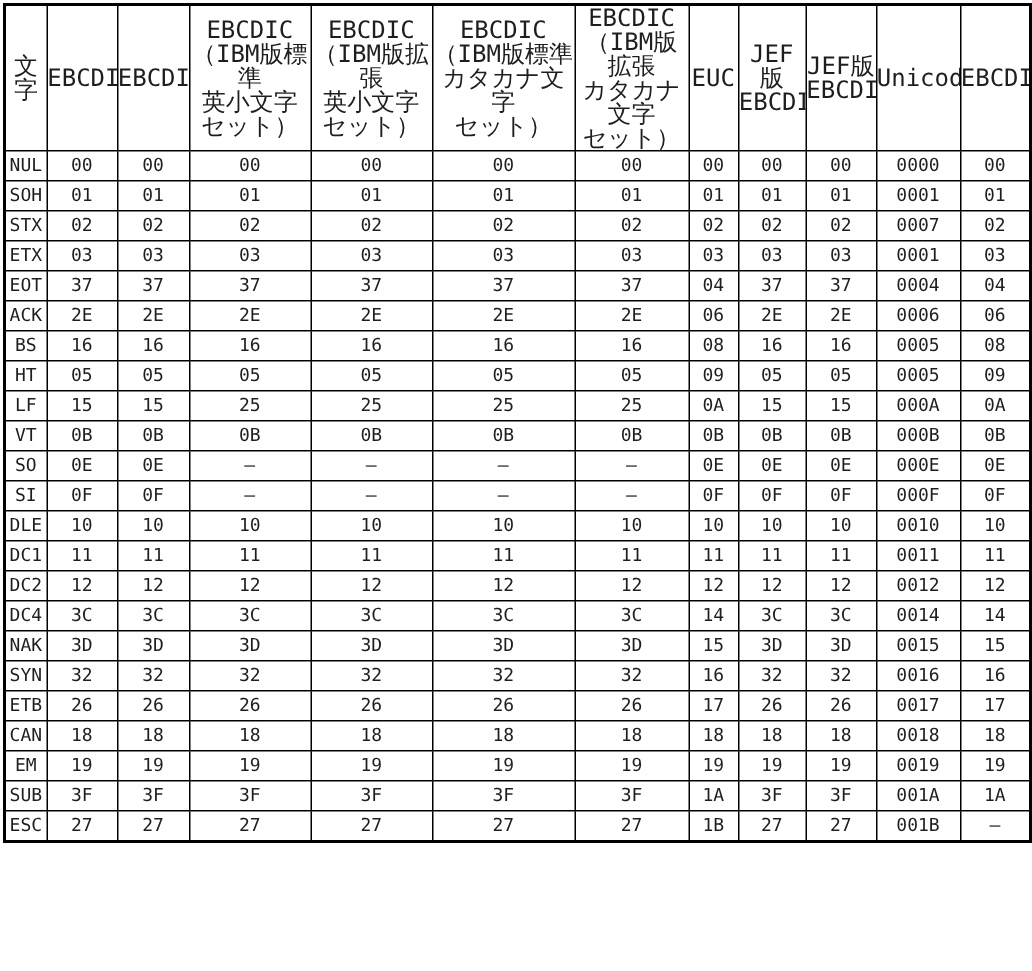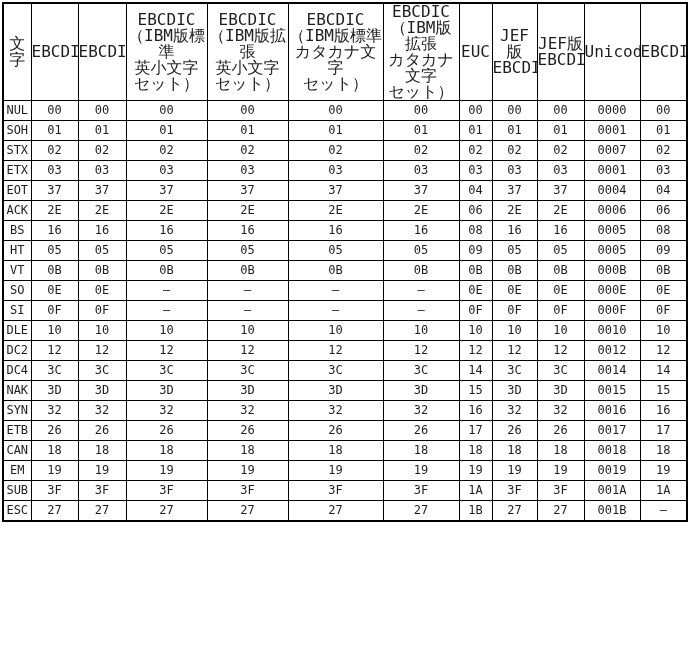--- a/index.html
+++ b/index.html
@@ -205,20 +205,34 @@
           <td>05</td>
           <td>05</td>
           <td>05</td>
           <td>09</td>
           <td>05</td>
           <td>05</td>
           <td>0005</td>
           <td>09</td>
         </tr>
         <tr>
+          <th>LF</th>
+          <td>15</td>
+          <td>15</td>
+          <td>25</td>
+          <td>25</td>
+          <td>25</td>
+          <td>25</td>
+          <td>0A</td>
+          <td>15</td>
+          <td>15</td>
+          <td>000A</td>
+          <td>0A</td>
+        </tr>
+        <tr>
           <th>VT</th>
           <td>0B</td>
           <td>0B</td>
           <td>0B</td>
           <td>0B</td>
           <td>0B</td>
           <td>0B</td>
           <td>0B</td>
           <td>0B</td>
           <td>0B</td>
@@ -259,20 +273,34 @@
           <td>10</td>
           <td>10</td>
           <td>10</td>
           <td>10</td>
           <td>10</td>
           <td>10</td>
           <td>10</td>
           <td>10</td>
           <td>0010</td>
           <td>10</td>
+        </tr>
+        <tr>
+          <th>DC1</th>
+          <td>11</td>
+          <td>11</td>
+          <td>11</td>
+          <td>11</td>
+          <td>11</td>
+          <td>11</td>
+          <td>11</td>
+          <td>11</td>
+          <td>11</td>
+          <td>0011</td>
+          <td>11</td>
         </tr>
         <tr>
           <th>DC2</th>
           <td>12</td>
           <td>12</td>
           <td>12</td>
           <td>12</td>
           <td>12</td>
           <td>12</td>
           <td>12</td>

